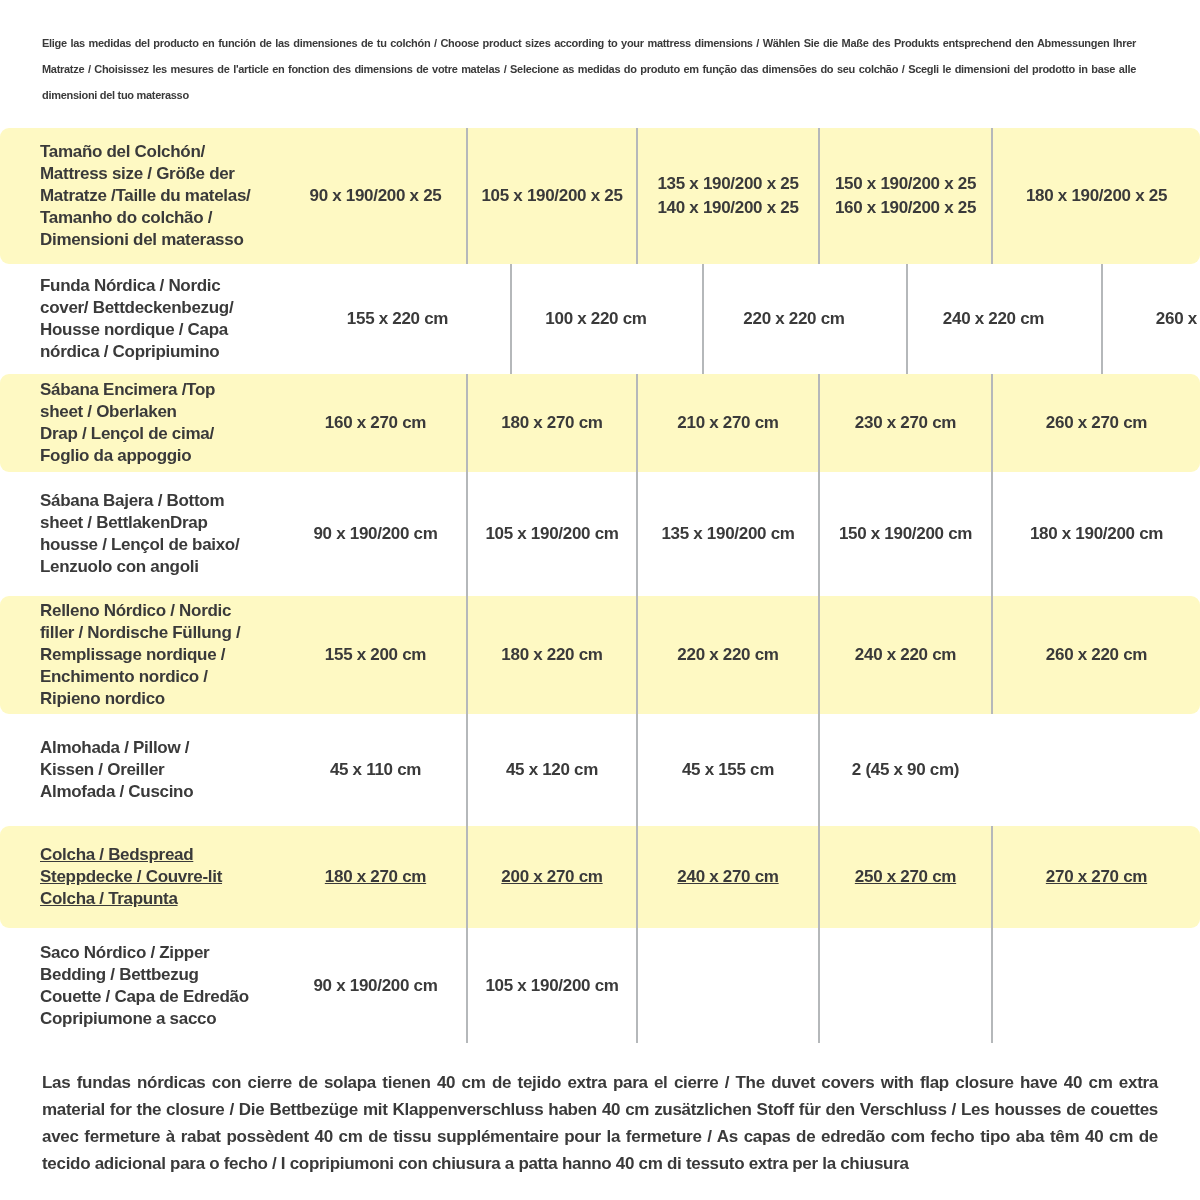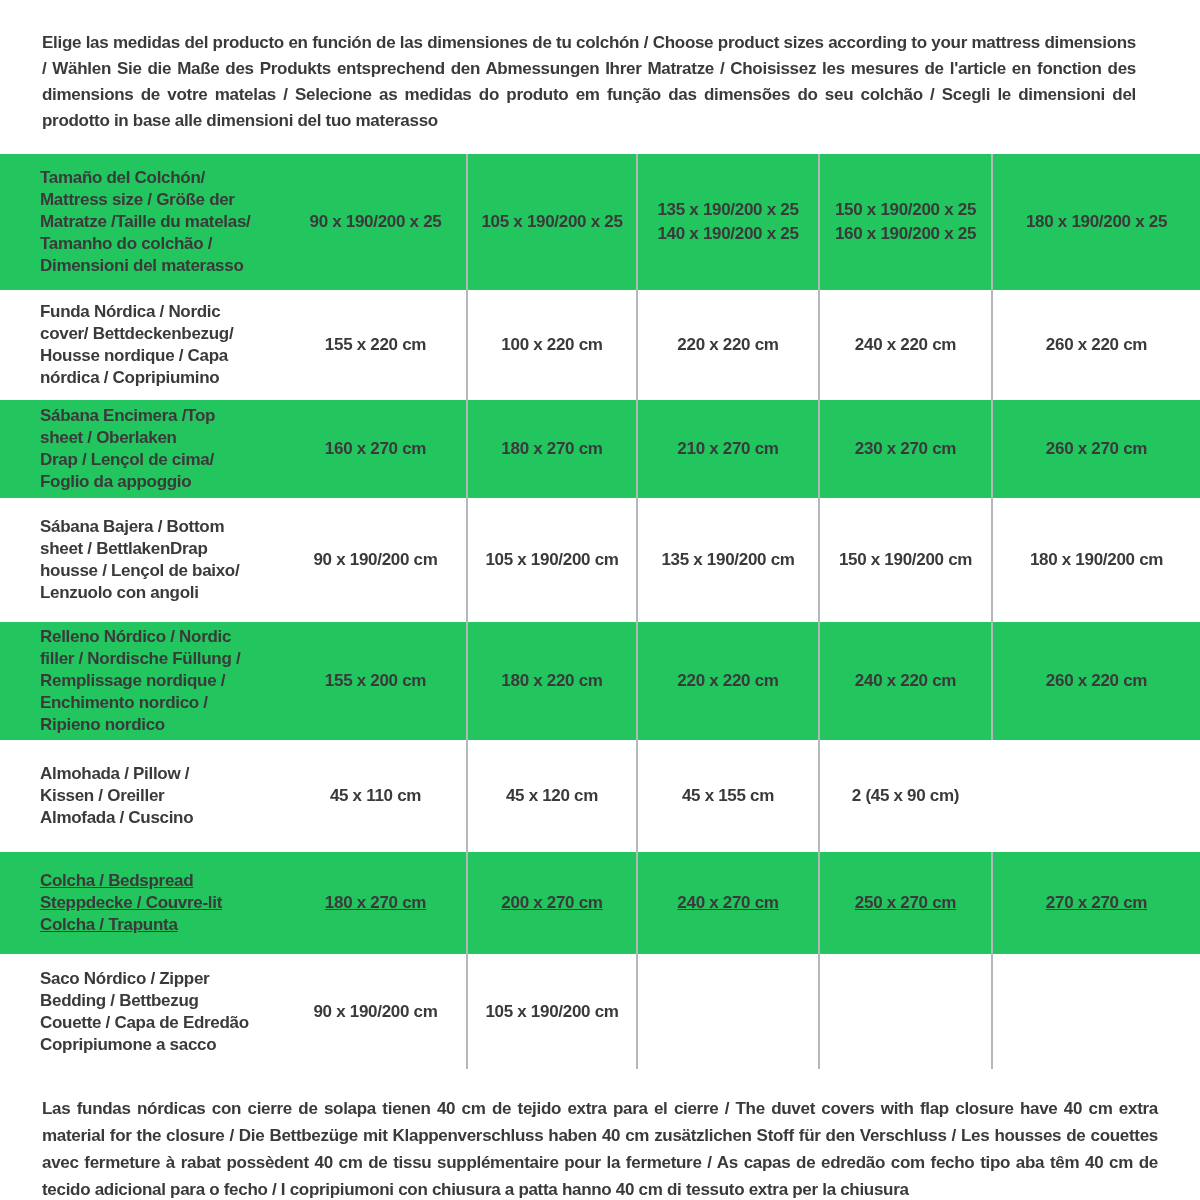--- a/index.html
+++ b/index.html
@@ -11,37 +11,37 @@
     width: 1200px;
     height: 1200px;
     font-family: "Liberation Sans", sans-serif;
     color: #3a3a3a;
     font-weight: 700;
     letter-spacing: -0.3px;
     overflow: hidden;
   }
   .intro {
     margin: 30px 64px 0 42px;
-    font-size: 17px;
+    font-size: 11px;
     line-height: 26px;
     text-align: justify;
   }
   .size-table {
     margin-top: 20px;
     width: 1200px;
   }
   .t-row {
     display: grid;
     grid-template-columns: 285px 181px 170px 182px 173px 209px;
     width: 1200px;
   }
-  .t-row.shaded { background: #22c55e; }
+  .t-row.shaded { background: #fef9c3; border-radius: 9px; }
   .t-row.plain  { background: #ffffff; }
   .r1 { min-height: 136px; }
-  .r2 { min-height: 110px; }
+  .r2 { min-height: 110px; gap: 22px; }
   .r3 { min-height: 98px;  }
   .r4 { min-height: 124px; }
   .r5 { min-height: 118px; }
   .r6 { min-height: 112px; }
   .r7 { min-height: 102px; text-decoration: underline; }
   .r8 { min-height: 115px; }
   .cell {
     display: flex;
     align-items: center;
     white-space: pre-line;

